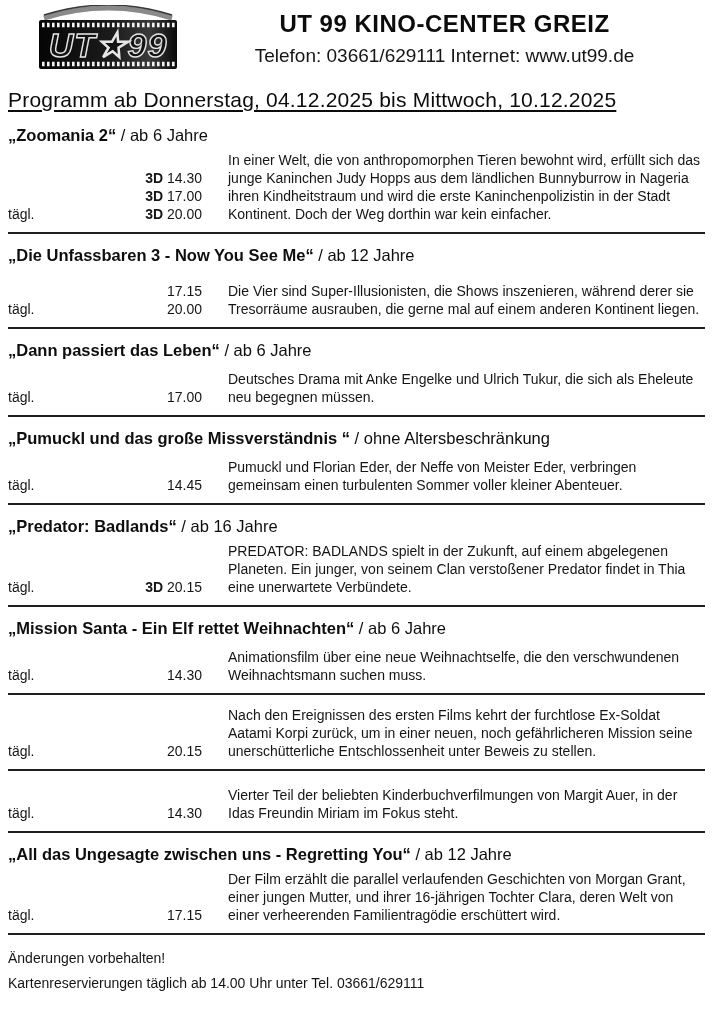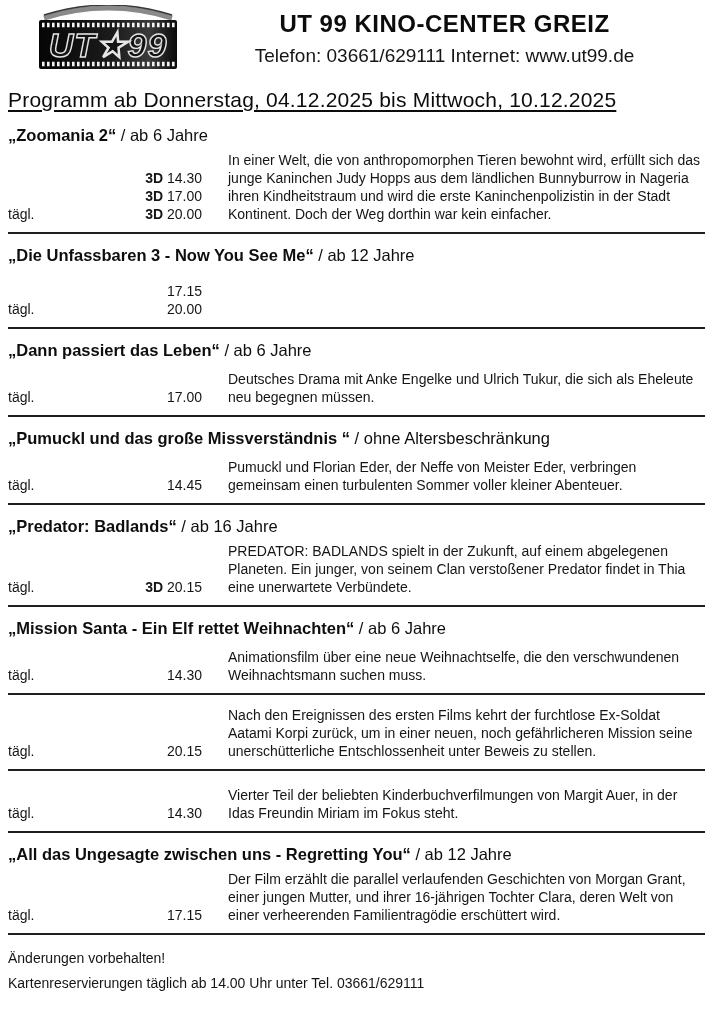--- a/index.html
+++ b/index.html
@@ -101,20 +101,21 @@
     <div class="movie-heading">
       <span class="movie-title">„Die Unfassbaren 3 - Now You See Me“</span><span class="movie-age"> / ab 12 Jahre</span>
     </div>
     <div class="movie-row">
       <div class="days">tägl.</div>
       <div class="times">
             <div class="time-line">17.15</div>
             <div class="time-line">20.00</div>
           </div>
       <div class="vline"></div>
+      <div class="desc">Die Vier sind Super-Illusionisten, die Shows inszenieren, während derer sie Tresorräume ausrauben, die gerne mal auf einem anderen Kontinent liegen.</div>
     </div>
     <hr class="sep">
   </section>
 
   <section class="movie">
     <div class="movie-heading">
       <span class="movie-title">„Dann passiert das Leben“</span><span class="movie-age"> / ab 6 Jahre</span>
     </div>
     <div class="movie-row">
       <div class="days">tägl.</div>

